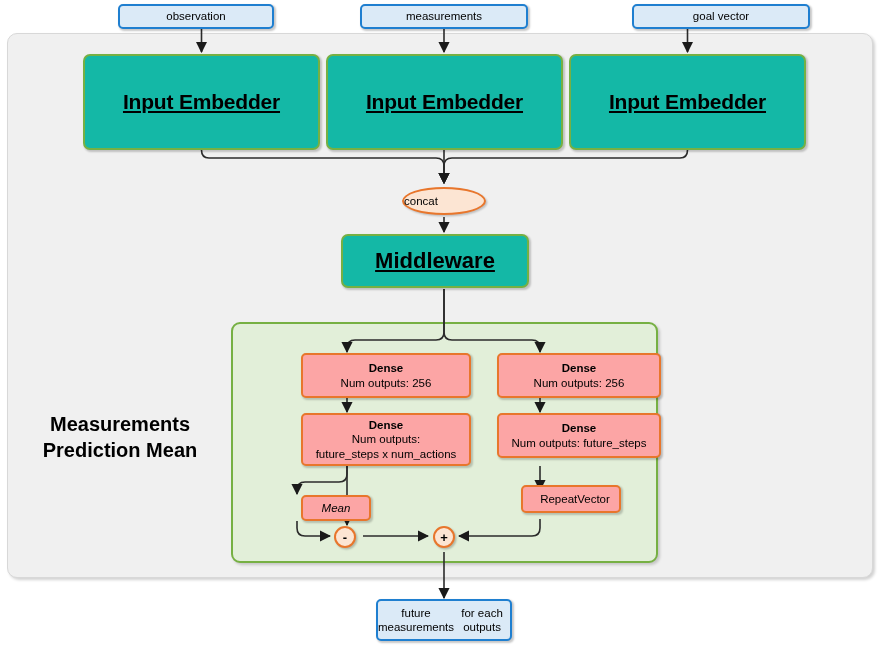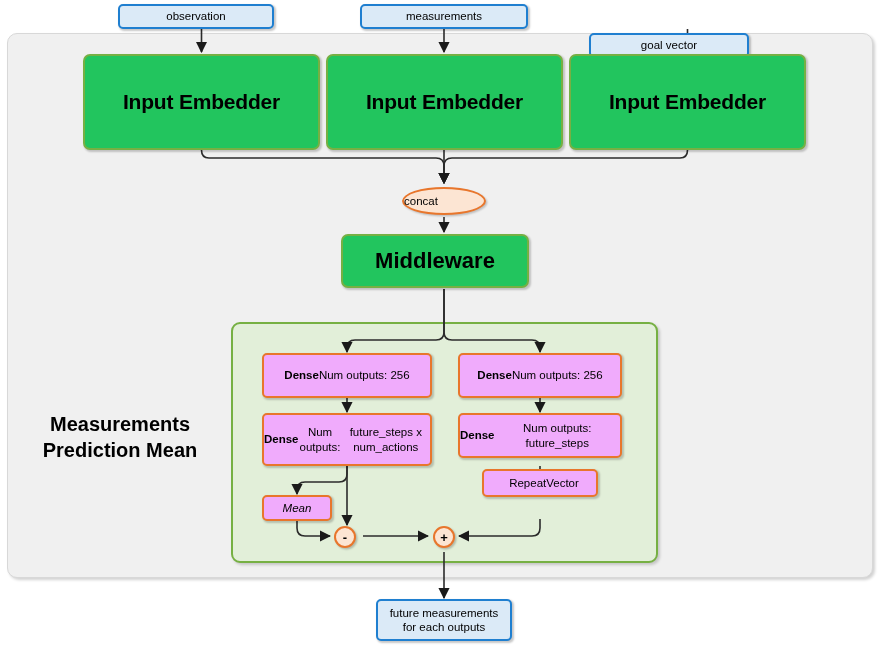--- a/index.html
+++ b/index.html
@@ -42,25 +42,26 @@
     position: absolute;
     background: #f0f0f0;
     border: 1px solid #d8d8d8;
     border-radius: 10px;
     box-shadow: 2px 2px 3px rgba(0,0,0,0.18);
     box-sizing: border-box;
   }
 
   
   .green-box {
-    background: #22c55e;
+    background: #14b8a6;
     border: 2.5px solid #76b043;
     border-radius: 7px;
     color: #000000;
     box-shadow: 1.5px 1.5px 2px rgba(0,0,0,0.20);
+    text-decoration: underline;
   }
   .green-container {
     position: absolute;
     background: #e2efd9;
     border: 2.5px solid #76b043;
     border-radius: 9px;
     box-shadow: 2px 2px 3px rgba(0,0,0,0.18);
     box-sizing: border-box;
   }
   .embedder-label {
@@ -68,27 +69,28 @@
     font-weight: bold;
     letter-spacing: -0.2px;
   }
   .middleware-label {
     font-size: 22px;
     font-weight: bold;
   }
 
   
   .orange-box {
-    background: #f0abfc;
+    background: #fca5a5;
     border: 2.5px solid #e8762c;
     border-radius: 5px;
     color: #000000;
     font-size: 11.5px;
     box-shadow: 1.5px 1.5px 2px rgba(0,0,0,0.20);
-    flex-direction: row;
+    flex-direction: column;
+    margin-left: 39px;
   }
   .orange-box .ttl {
     font-weight: bold;
   }
 
   
   .ellipse {
     position: absolute;
     background: #fce5d3;
     border: 2.5px solid #e8762c;
@@ -185,21 +187,21 @@
       <path d="M 444 552 L 444 598"></path>
     </g>
   </svg>
 
   <div class="node io-box" style="left:118px; top:4px; width:156px; height:25px;">
     <span>observation</span>
   </div>
   <div class="node io-box" style="left:360px; top:4px; width:168px; height:25px;">
     <span>measurements</span>
   </div>
-  <div class="node io-box" style="left:589px; top:4px; width:160px; height:25px;margin-top:29px;">
+  <div class="node io-box" style="left:632px; top:4px; width:178px; height:25px;">
     <span>goal vector</span>
   </div>
 
   <div class="node green-box embedder-label" style="left:83px; top:54px; width:237px; height:96px;">
     <span>Input Embedder</span>
   </div>
   <div class="node green-box embedder-label" style="left:326px; top:54px; width:237px; height:96px;">
     <span>Input Embedder</span>
   </div>
   <div class="node green-box embedder-label" style="left:569px; top:54px; width:237px; height:96px;">
@@ -237,29 +239,29 @@
   <div class="node orange-box" style="left:458px; top:353px; width:164px; height:45px;">
     <span class="ttl">Dense</span>
     <span>Num outputs: 256</span>
   </div>
 
   <div class="node orange-box" style="left:458px; top:413px; width:164px; height:45px;">
     <span class="ttl">Dense</span>
     <span>Num outputs: future_steps</span>
   </div>
 
-  <div class="node orange-box" style="left:482px; top:469px; width:116px; height:28px;padding-left:8px;">
+  <div class="node orange-box" style="left:482px; top:485px; width:100px; height:28px;padding-left:8px;">
     <span>RepeatVector</span>
   </div>
 
   <div class="op-circle" style="left:334px; top:526px; width:22px; height:22px;">
     <span>-</span>
   </div>
   <div class="op-circle" style="left:433px; top:526px; width:22px; height:22px;">
     <span>+</span>
   </div>
 
-  <div class="node io-box" style="left:376px; top:599px; width:136px; height:42px; flex-direction:column;">
+  <div class="node io-box" style="left:376px; top:599px; width:136px; height:42px; flex-direction:row;">
     <span>future measurements</span>
     <span>for each outputs</span>
   </div>
 
 </div>
 
 </body></html>

